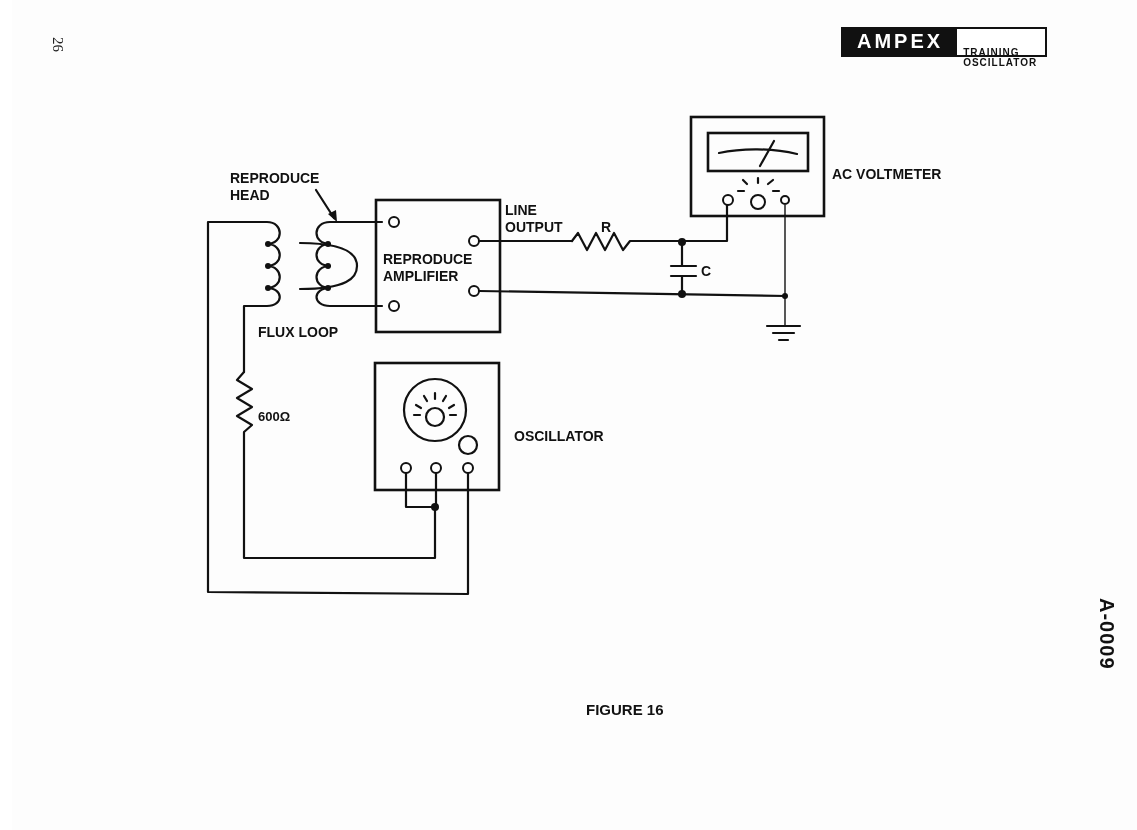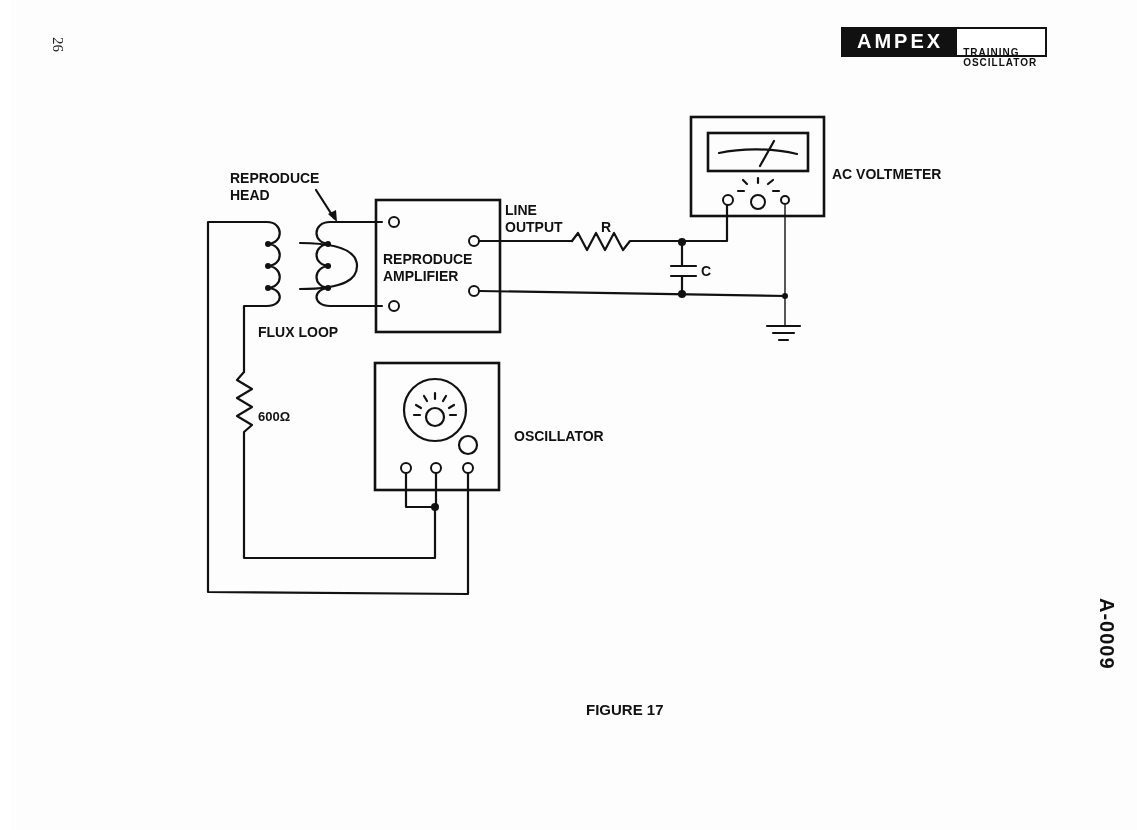--- a/index.html
+++ b/index.html
@@ -132,14 +132,14 @@
     </g>
     <text class="lbl" x="502" y="441">OSCILLATOR</text>
 
     <path class="w" d="M394,473 L394,507 L423,507"></path>
     <line class="w" x1="424" y1="473" x2="424" y2="507"></line>
     <circle class="dot" cx="423" cy="507" r="4"></circle>
     <path class="w" d="M456,473 L456,594 L196,592 L196,590"></path>
   </svg>
 
   <div class="doc-code">A-0009</div>
-  <div class="fig-caption">FIGURE 17</div>
+  <div class="fig-caption">FIGURE 16</div>
 </div>
 
 </body></html>

